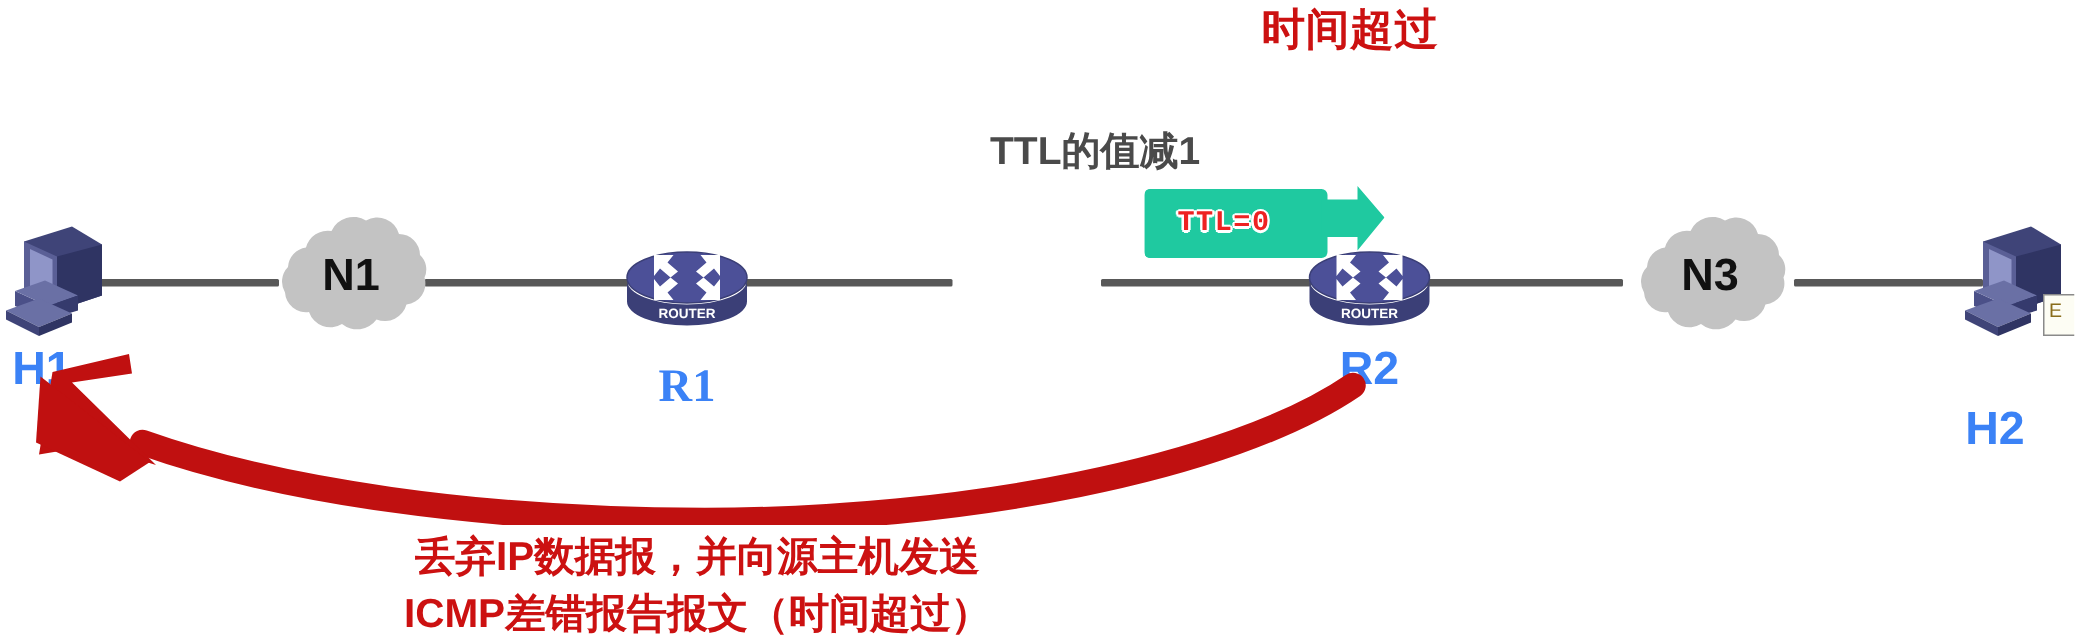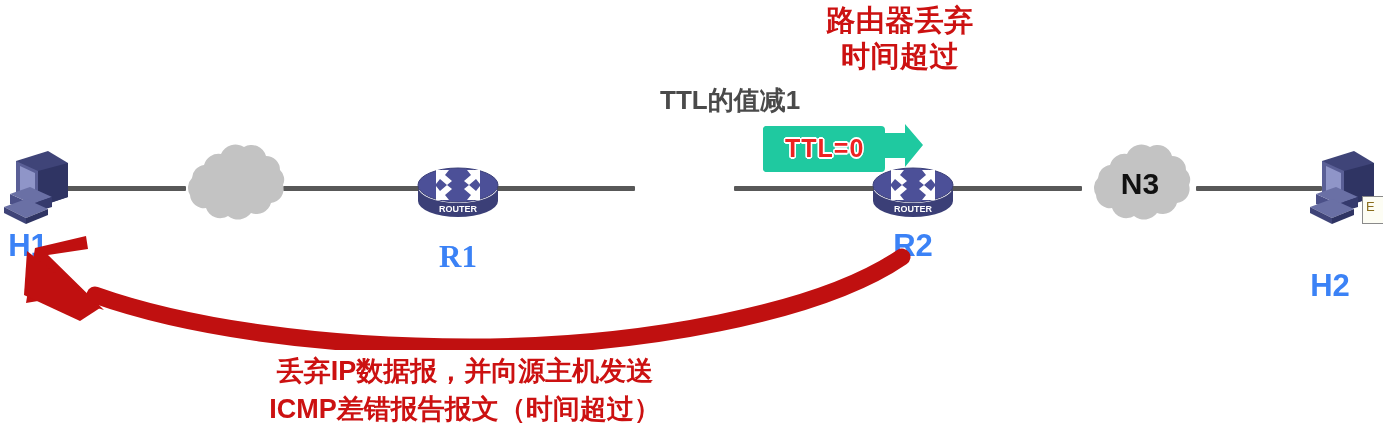--- a/index.html
+++ b/index.html
@@ -68,31 +68,32 @@
     height:5px;
     border-radius:1px;
   }
 
   
   .ttl-text{
     position:absolute;
     left:22px;
     top:50%;
     transform:translateY(-52%);
-    font-size:25px;
+    font-size:19px;
     font-weight:bold;
     color:#ee2222;
     letter-spacing:1px;
     text-shadow:
        1.6px 0 0 #ffffff, -1.6px 0 0 #ffffff,
        0 1.6px 0 #ffffff, 0 -1.6px 0 #ffffff,
        1.2px 1.2px 0 #ffffff, -1.2px 1.2px 0 #ffffff,
        1.2px -1.2px 0 #ffffff, -1.2px -1.2px 0 #ffffff;
     white-space:nowrap;
     pointer-events:none;
+    font-family:Liberation Mono, monospace;
   }
 
   
   .tooltip{
     background:#fdfdf4;
     border:1px solid #8a8a8a;
     color:#8a6d1c;
     font-size:13px;
     padding:2px 3px;
     white-space:nowrap;
@@ -113,20 +114,21 @@
 
   <div class="abs" style="left:178px; top:141px; width:112px; height:88px;">
     <svg width="112" height="88" viewBox="0 0 112 88">
       <path fill="#c3c3c3" d="M26 24 a15 15 0 0 1 17 -11 a16 16 0 0 1 23 -7
          a15 15 0 0 1 22 9 a14 14 0 0 1 14 14 a13 13 0 0 1 3 15
          a14 14 0 0 1 -12 18 a15 15 0 0 1 -20 10
          a16 16 0 0 1 -23 3 a15 15 0 0 1 -22 -8
          a14 14 0 0 1 -16 -13 a14 14 0 0 1 2 -17
          a14 14 0 0 1 12 -13 z"></path>
     </svg>
+    <div class="cloud-label">N1</div>
   </div>
 
 
   <div class="abs" style="left:1084px; top:141px; width:112px; height:88px;">
     <svg width="112" height="88" viewBox="0 0 112 88">
       <path fill="#c3c3c3" d="M26 24 a15 15 0 0 1 17 -11 a16 16 0 0 1 23 -7
          a15 15 0 0 1 22 9 a14 14 0 0 1 14 14 a13 13 0 0 1 3 15
          a14 14 0 0 1 -12 18 a15 15 0 0 1 -20 10
          a16 16 0 0 1 -23 3 a15 15 0 0 1 -22 -8
          a14 14 0 0 1 -16 -13 a14 14 0 0 1 2 -17
@@ -221,21 +223,20 @@
 
   <svg class="abs" style="left:0px; top:235px;" width="960" height="115" viewBox="0 0 960 115">
     <path d="M902 22
              C 820 78, 640 112, 470 112
              C 320 112, 185 92, 95 60" stroke="#c01010" stroke-width="17" fill="none" stroke-linecap="round"></path>
     <polygon fill="#c01010" points="104,75 48,20 88,14 86,1 35,13 26,68 62,62"></polygon>
     <polygon fill="#c01010" points="27,16 100,73 80,86 24,60"></polygon>
   </svg>
 
   <div class="abs ann-red" style="left:700px; top:2px; width:400px;">
-    <div>路由器丢弃</div>
     <div>时间超过</div>
   </div>
 
   <div class="abs ann-gray" style="left:660px; top:85px; width:380px;">TTL的值减1</div>
 
   <div class="abs ann-bottom" style="left:170px; top:352px; width:590px;">
     <div>丢弃IP数据报，并向源主机发送</div>
     <div>ICMP差错报告报文（时间超过）</div>
   </div>
 

